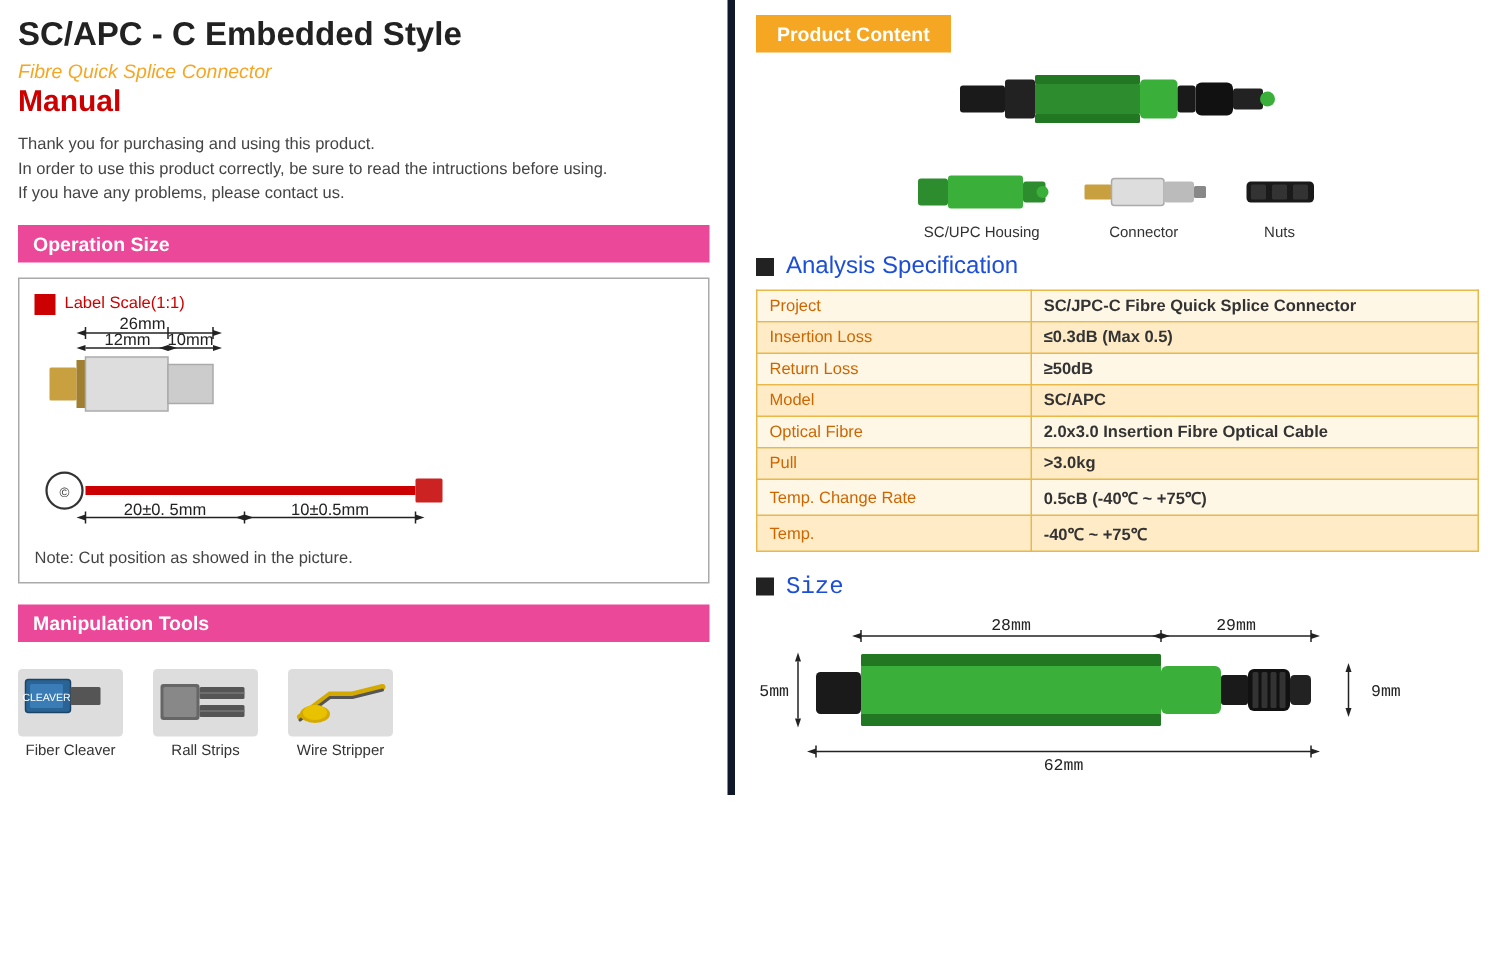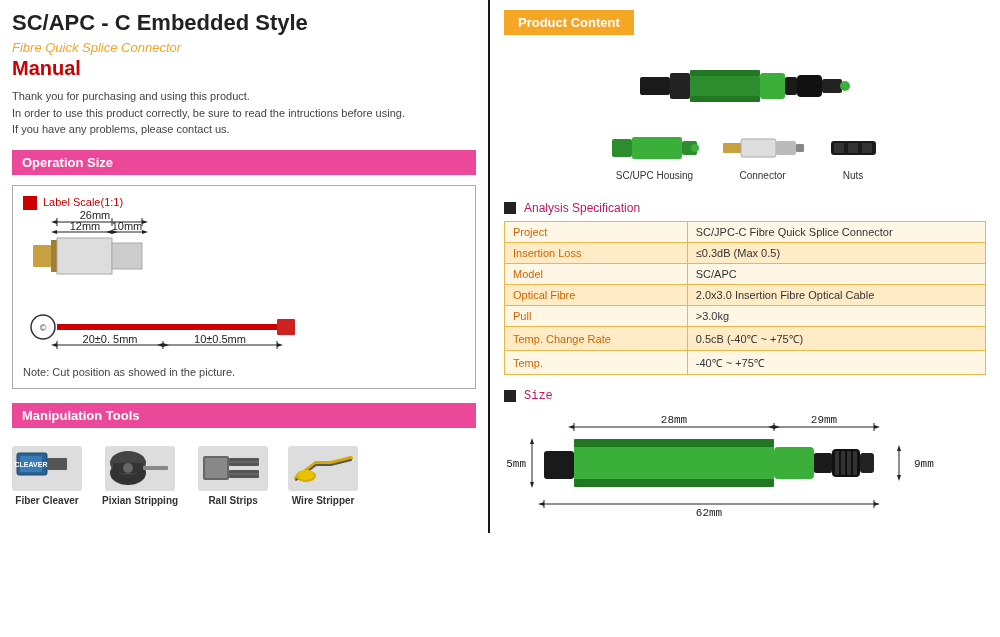--- a/index.html
+++ b/index.html
@@ -13,21 +13,21 @@
       overflow: hidden;
     }
     .page {
       display: flex;
       width: 1000px;
     }
     
     .left-col {
       width: 490px;
       padding: 10px 12px;
-      border-right: 2px solid #0f172a;
+      border-right: 5px solid #0f172a;
     }
     .main-title {
       font-size: 22px;
       font-weight: bold;
       color: #222;
       margin-bottom: 4px;
     }
     .subtitle-orange {
       color: #f5a623;
       font-style: italic;
@@ -85,21 +85,20 @@
     }
     
     .tools-section {
       margin-top: 8px;
     }
     .tools-row {
       display: flex;
       gap: 20px;
       margin-top: 8px;
       align-items: flex-end;
-      font-weight: bold;
     }
     .tool-item {
       display: flex;
       flex-direction: column;
       align-items: center;
       gap: 4px;
     }
     .tool-icon {
       width: 70px;
       height: 45px;
@@ -120,33 +119,33 @@
     .right-col {
       width: 510px;
       padding: 10px 14px;
     }
     .product-content-header {
       background: #f5a623;
       color: #fff;
       font-weight: bold;
       font-size: 13px;
       padding: 5px 14px;
-      margin-bottom: 20px;
+      margin-bottom: 0;
       display: inline-block;
     }
     .product-images-top {
       display: flex;
       justify-content: center;
       margin-bottom: 14px;
     }
     .parts-row {
       display: flex;
       gap: 18px;
       justify-content: center;
-      margin-bottom: 20px;
+      margin-bottom: 8px;
     }
     .part-item {
       display: flex;
       flex-direction: column;
       align-items: center;
       gap: 3px;
     }
     .part-label {
       font-size: 10px;
       color: #333;
@@ -163,40 +162,41 @@
       margin-bottom: 6px;
     }
     .black-square {
       width: 12px;
       height: 12px;
       background: #222;
       display: inline-block;
       flex-shrink: 0;
     }
     .section-title-text {
-      font-size: 12px;
+      font-size: 16px;
       font-weight: normal;
-      color: #be185d;
+      color: #1d4ed8;
     }
     
     .spec-table {
       width: 100%;
       border-collapse: collapse;
       font-size: 11px;
     }
     .spec-table tr:nth-child(odd) td {
       background: #fff7e6;
     }
     .spec-table tr:nth-child(even) td {
       background: #ffecc7;
     }
     .spec-table td {
       border: 1px solid #e8b84b;
       padding: 4px 8px;
       color: #333;
+      font-weight: bold;
     }
     .spec-table td:first-child {
       color: #cc6600;
       font-weight: normal;
       width: 38%;
     }
     
     .size-section {
       margin-top: 10px;
       font-family: Liberation Mono, monospace;
@@ -294,32 +294,20 @@
             <svg width="65" height="40" viewBox="0 0 65 40">
               <rect x="2" y="5" width="30" height="22" rx="2" fill="#2a6496" stroke="#1a4466" stroke-width="1"></rect>
               <rect x="32" y="10" width="20" height="12" rx="1" fill="#555"></rect>
               <rect x="5" y="8" width="22" height="16" rx="1" fill="#3a7cb6"></rect>
               <text x="16" y="19" text-anchor="middle" font-size="7" fill="#fff">CLEAVER</text>
             </svg>
           </div>
           <span class="tool-label">Fiber Cleaver</span>
         </div>
 
-        <div class="tool-item">
-          <div class="tool-icon">
-            <svg width="65" height="40" viewBox="0 0 65 40">
-              <ellipse cx="20" cy="25" rx="18" ry="12" fill="#333"></ellipse>
-              <ellipse cx="20" cy="15" rx="18" ry="12" fill="#444"></ellipse>
-              <rect x="5" y="15" width="30" height="10" fill="#333"></rect>
-              <circle cx="20" cy="20" r="5" fill="#666"></circle>
-              <rect x="35" y="18" width="25" height="4" rx="1" fill="#888"></rect>
-            </svg>
-          </div>
-          <span class="tool-label">Pixian Stripping</span>
-        </div>
 
         <div class="tool-item">
           <div class="tool-icon">
             <svg width="65" height="40" viewBox="0 0 65 40">
               <rect x="2" y="8" width="26" height="24" rx="2" fill="#666"></rect>
               <rect x="4" y="10" width="22" height="20" rx="1" fill="#888"></rect>
               <rect x="28" y="10" width="30" height="8" rx="1" fill="#555"></rect>
               <rect x="28" y="22" width="30" height="8" rx="1" fill="#555"></rect>
               <line x1="28" y1="14" x2="58" y2="14" stroke="#777" stroke-width="1"></line>
               <line x1="28" y1="26" x2="58" y2="26" stroke="#777" stroke-width="1"></line>
@@ -407,20 +395,24 @@
         <tbody>
           <tr>
             <td>Project</td>
             <td>SC/JPC-C Fibre Quick Splice Connector</td>
           </tr>
           <tr>
             <td>Insertion Loss</td>
             <td>≤0.3dB (Max 0.5)</td>
           </tr>
           <tr>
+            <td>Return Loss</td>
+            <td>≥50dB</td>
+          </tr>
+          <tr>
             <td>Model</td>
             <td>SC/APC</td>
           </tr>
           <tr>
             <td>Optical Fibre</td>
             <td>2.0x3.0 Insertion Fibre Optical Cable</td>
           </tr>
           <tr>
             <td>Pull</td>
             <td>&gt;3.0kg</td>

